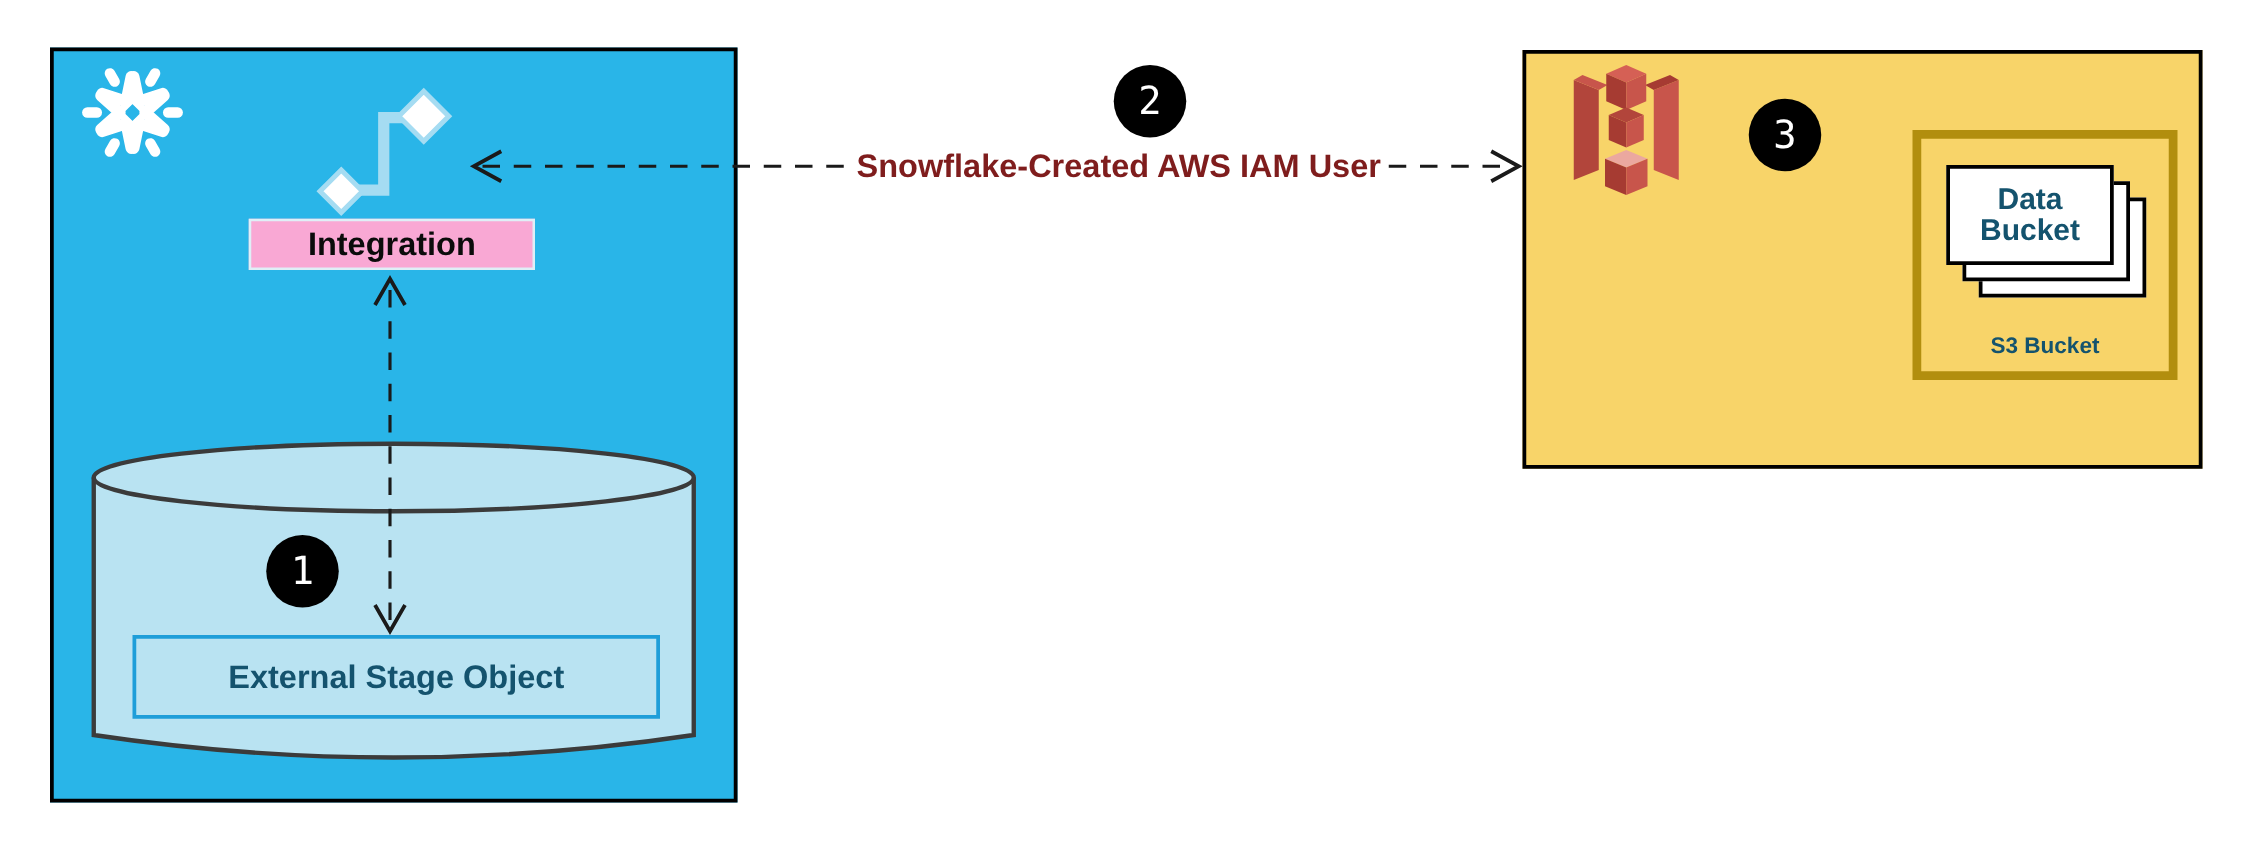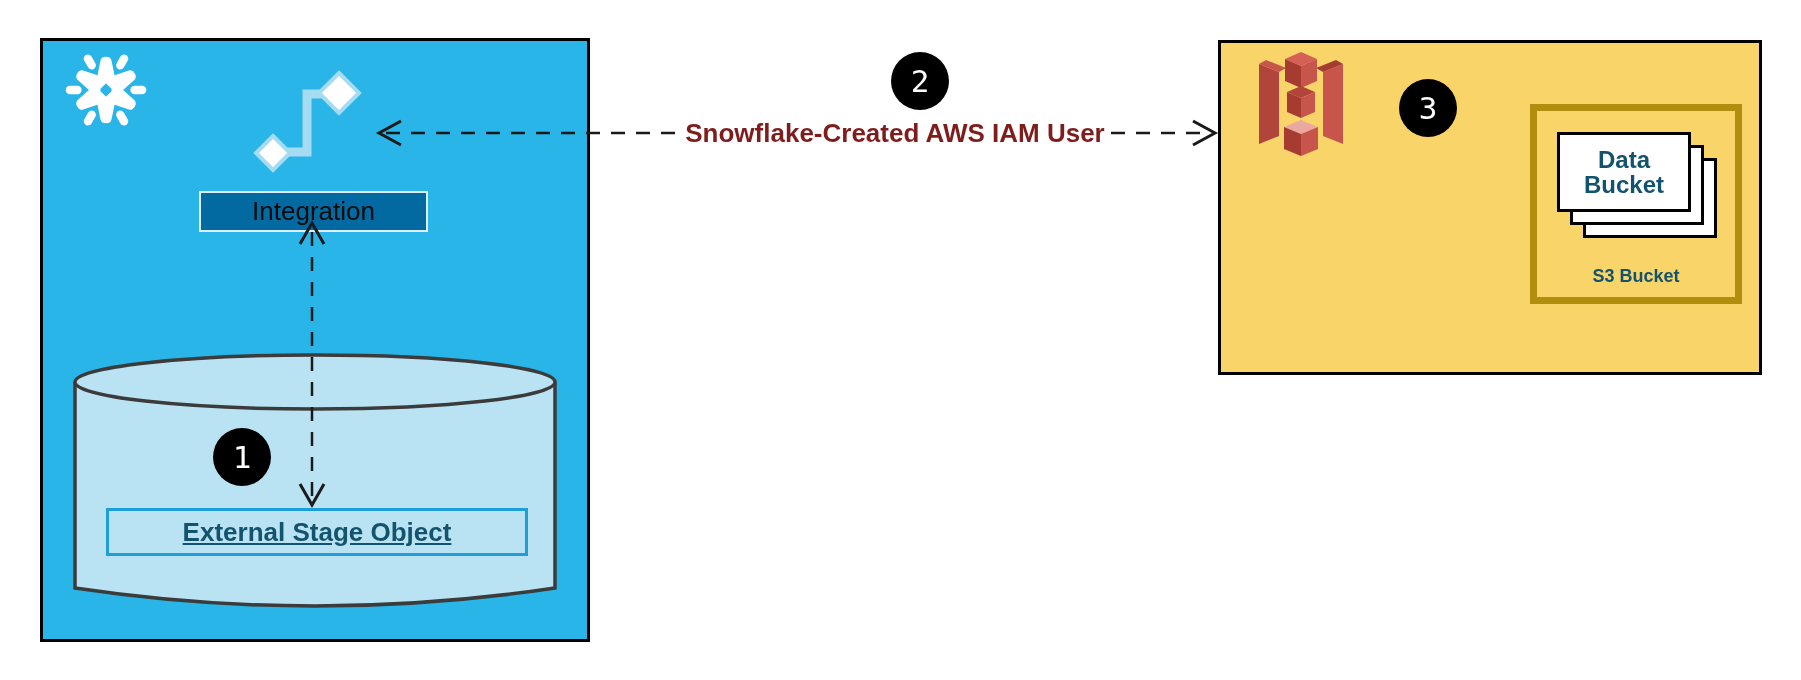--- a/index.html
+++ b/index.html
@@ -15,31 +15,31 @@
     background:#29B5E8;border:3px solid #000;
   }
   .aws-panel{
     left:1218px;top:40px;width:538px;height:329px;
     background:#F8D469;border:3px solid #000;
   }
 
   
   .integration-box{
     left:199px;top:175px;width:229px;height:41px;
-    background:#0369a1;border:2px solid #DFEFF7;box-sizing:border-box;
+    background:#f9a8d4;border:2px solid #DFEFF7;box-sizing:border-box;
     display:flex;align-items:center;justify-content:center;
-    font-weight:normal;font-size:26px;color:#0b0b0b;margin-top:16px;
+    font-weight:bold;font-size:26px;color:#0b0b0b;
   }
 
   
   .stage-box{
-    left:106px;top:508px;width:422px;height:48px;
+    left:106px;top:508px;width:422px;height:67px;
     background:#B9E3F2;border:3px solid #1E9ED9;box-sizing:border-box;
     display:flex;align-items:center;justify-content:center;
-    font-weight:bold;font-size:26px;color:#14536E;text-decoration:underline;
+    font-weight:bold;font-size:26px;color:#14536E;
   }
 
   
   .badge{
     width:58px;height:58px;border-radius:50%;background:#000;color:#fff;
     display:flex;align-items:center;justify-content:center;
     font-family:"DejaVu Sans Mono",monospace;font-size:31px;
   }
   .badge-1{left:213px;top:428px;}
   .badge-2{left:891px;top:52px;}

